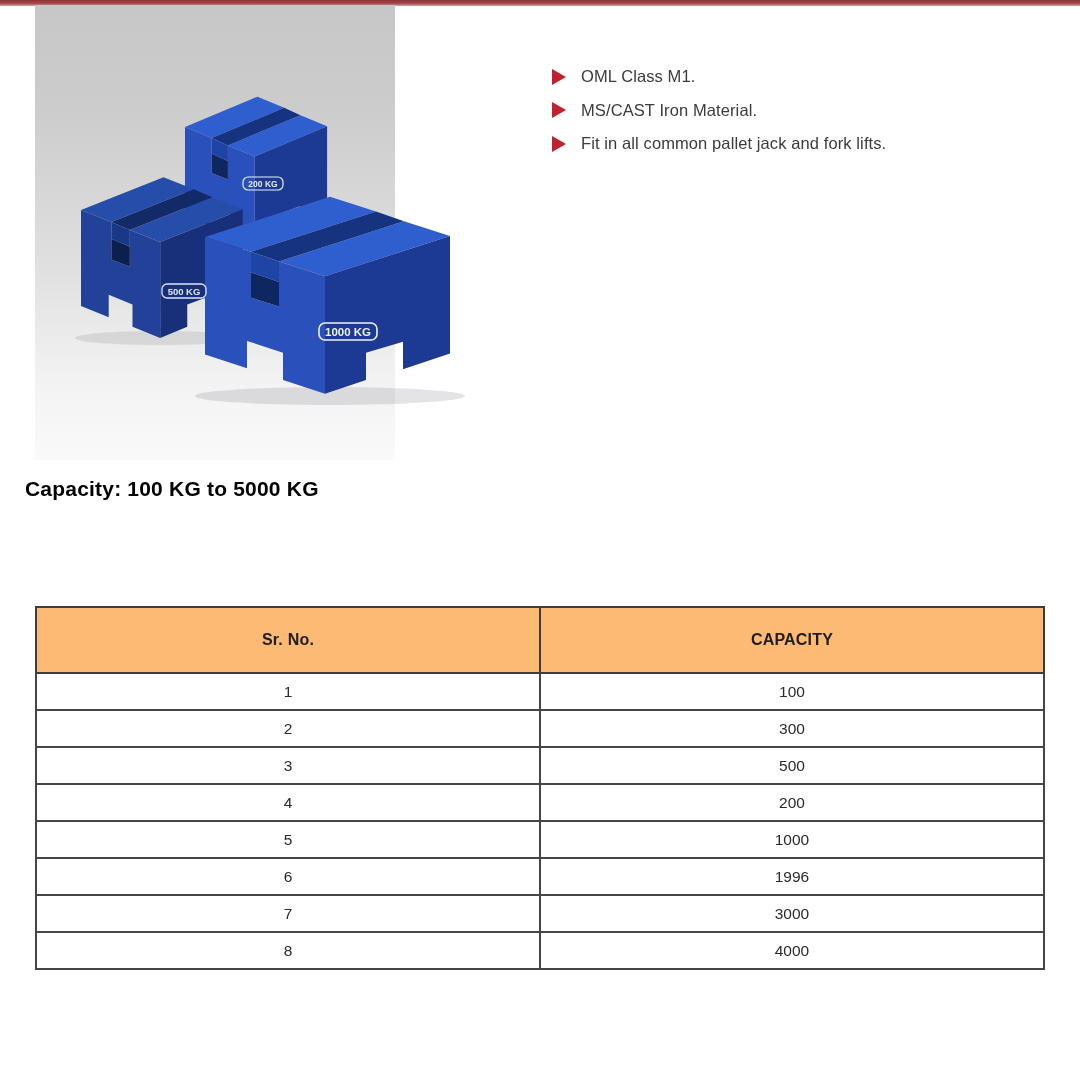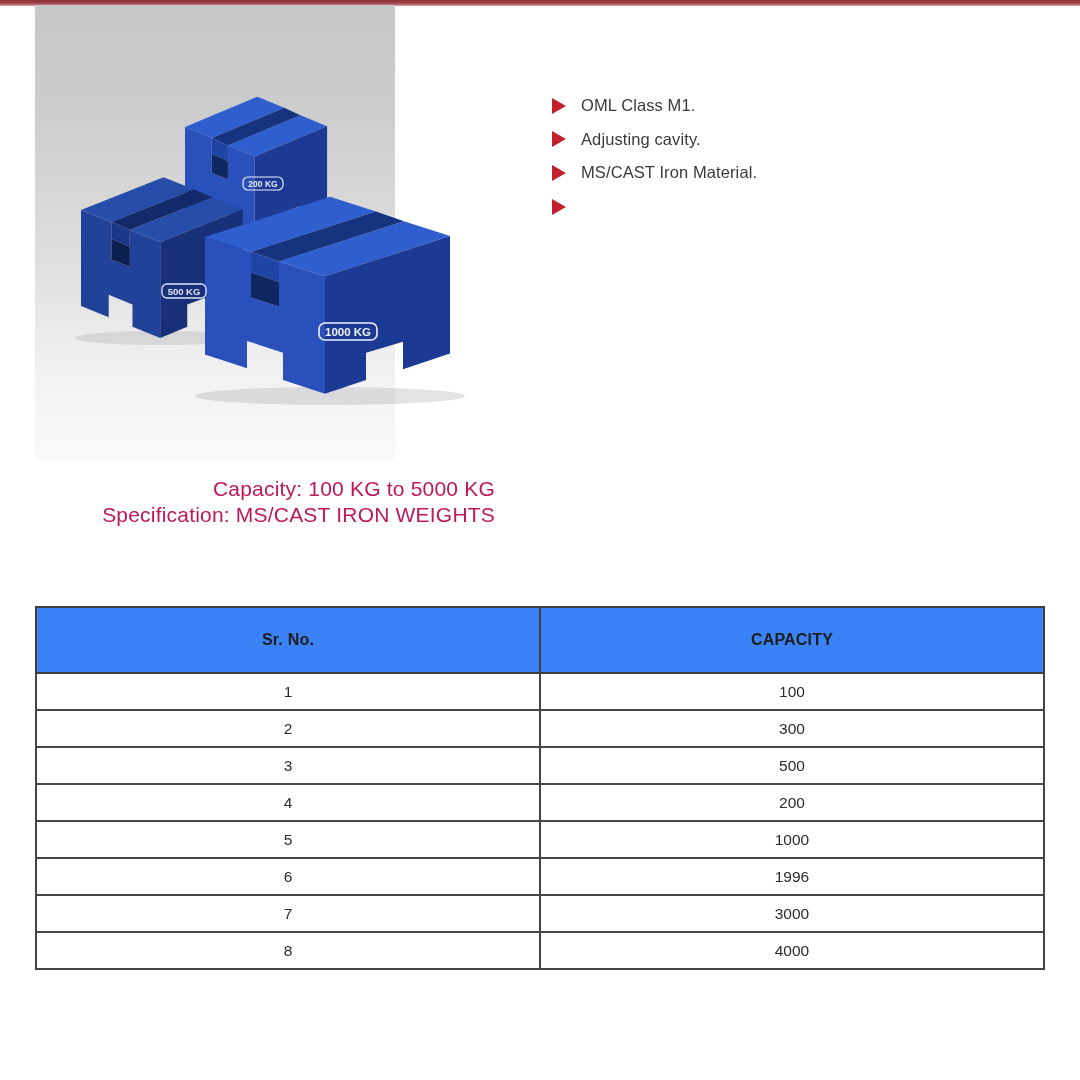--- a/index.html
+++ b/index.html
@@ -18,51 +18,51 @@
 
   
   .product-image {
     position: absolute; left: 35px; top: 5px; width: 360px; height: 455px;
     background: linear-gradient(180deg, #c7c7c7 0%, #cccccc 22%, #dedede 55%, #f2f2f2 82%, #fafafa 100%);
   }
   .product-image svg { display: block; width: 451px; height: 455px; }
 
   
   .features {
-    position: absolute; left: 552px; top: 60px; width: 490px; margin-top: 29px;
+    position: absolute; left: 552px; top: 60px; width: 490px;
   }
   .feature-item {
     display: flex; align-items: center; height: 33.6px;
   }
   .tri {
     width: 0; height: 0; flex: 0 0 auto;
     border-left: 14px solid #c2202d;
     border-top: 8px solid transparent;
     border-bottom: 8px solid transparent;
     margin-right: 15px;
   }
   .feature-text {
     font-size: 16.5px; color: #3b3b3b; letter-spacing: 0.1px;
   }
 
   
   .caption {
     position: absolute; left: 25px; top: 476px; width: 470px;
-    text-align: right; font-weight: normal; color: #be185d;
+    text-align: left; font-weight: bold; color: #000000;
     font-size: 21px; line-height: 26px; letter-spacing: 0.2px;
   }
 
   
   .capacity-table {
     position: absolute; left: 35px; top: 606px; width: 1010px;
     border-collapse: collapse;
     table-layout: fixed;
   }
   .capacity-table th {
-    height: 66px; background: #3b82f6;
+    height: 66px; background: #fdba74;
     border: 2px solid #3d3d3d;
     font-size: 16px; font-weight: bold; color: #1d1d1d;
     text-align: center; letter-spacing: 0.2px;
   }
   .capacity-table td {
     height: 37px;
     border: 2px solid #464646;
     font-size: 15.5px; color: #2b2b2b;
     text-align: center; background: #ffffff;
   }
@@ -118,34 +118,30 @@
     </svg>
   </div>
 
   <div class="features">
     <div class="feature-item">
       <span class="tri"></span>
       <span class="feature-text">OML Class M1.</span>
     </div>
     <div class="feature-item">
       <span class="tri"></span>
-      <span class="feature-text">Adjusting cavity.</span>
-    </div>
-    <div class="feature-item">
-      <span class="tri"></span>
       <span class="feature-text">MS/CAST Iron Material.</span>
     </div>
     <div class="feature-item">
       <span class="tri"></span>
+      <span class="feature-text">Fit in all common pallet jack and fork lifts.</span>
     </div>
   </div>
 
   <div class="caption">
     <div>Capacity: 100 KG to 5000 KG</div>
-    <div>Specification: MS/CAST IRON WEIGHTS</div>
   </div>
 
   <table class="capacity-table">
     <colgroup>
         <col>
         <col>
       </colgroup>
     <thead>
       <tr>
         <th>Sr. No.</th>

